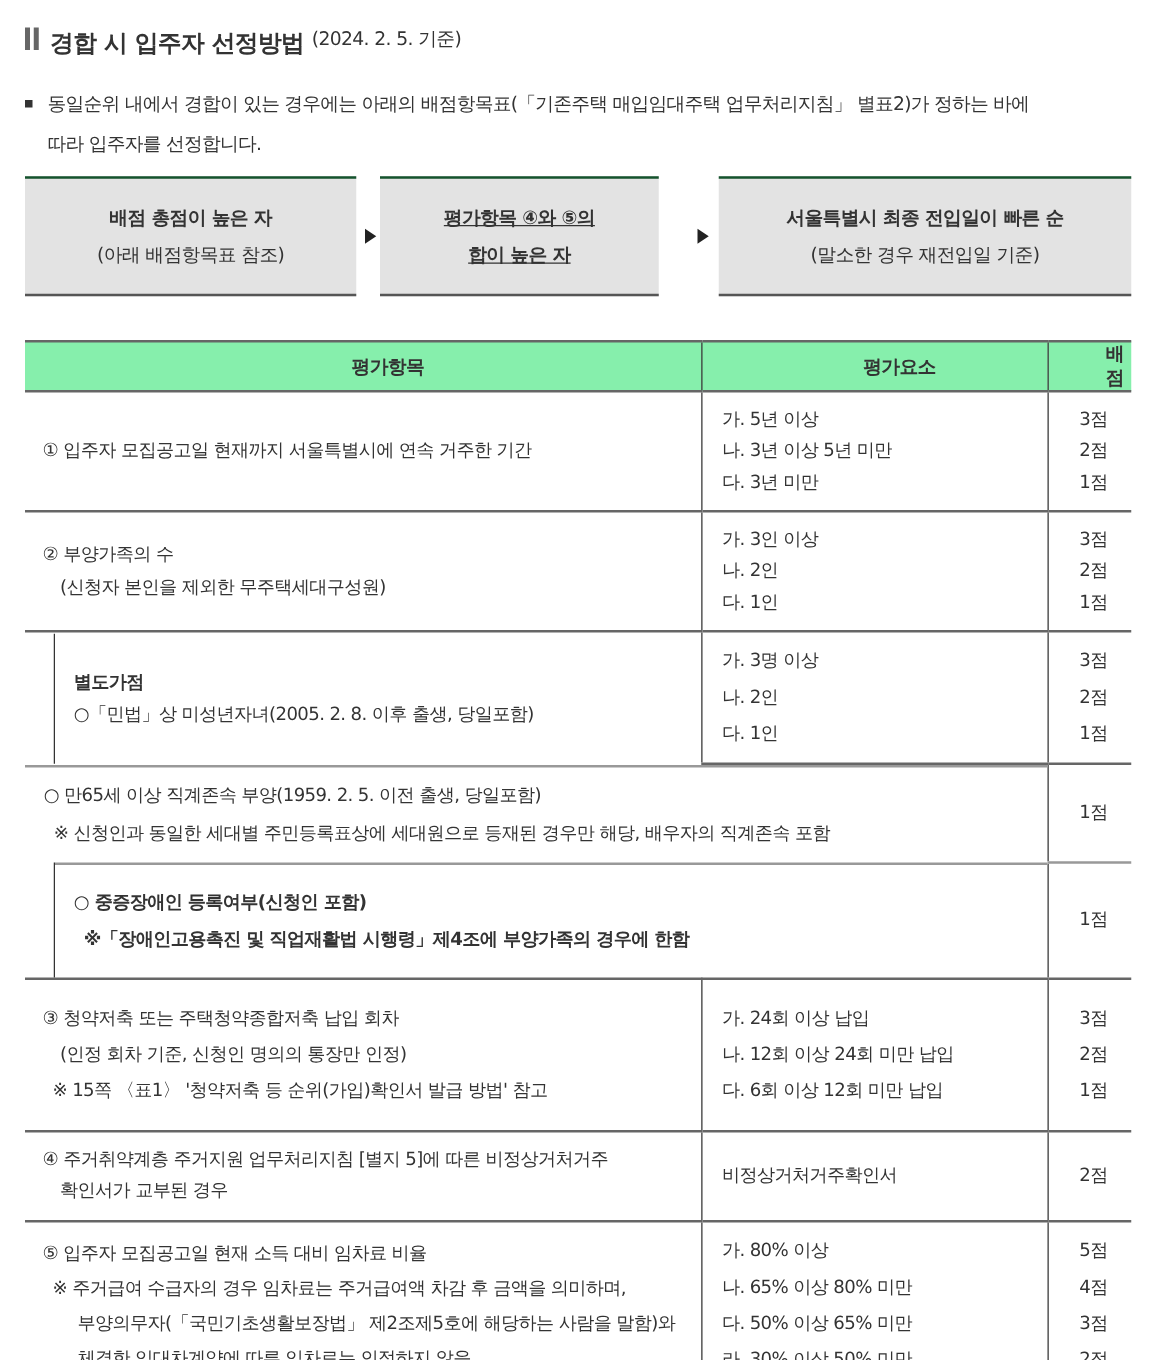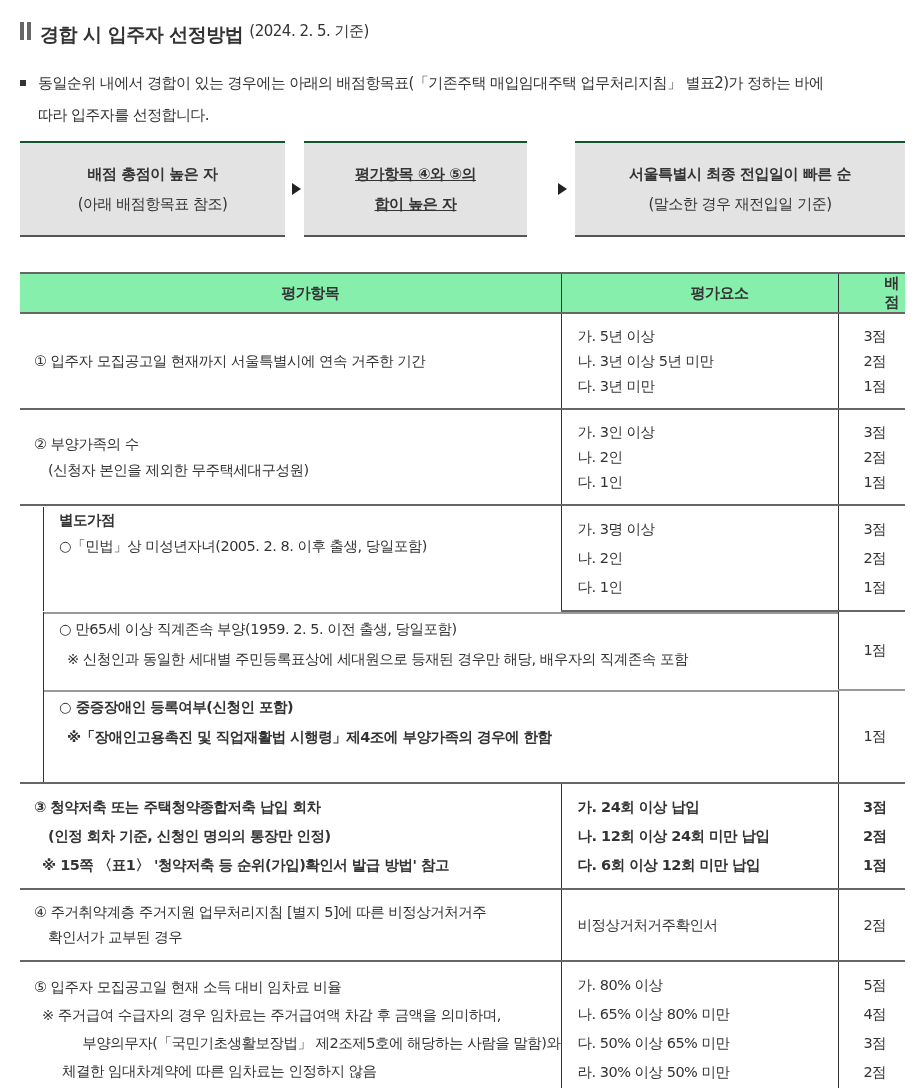--- a/index.html
+++ b/index.html
@@ -31,21 +31,21 @@
   td.elem { padding-left: 16px; line-height: 25px; }
   td.score-cell { text-align: center; line-height: 25px; padding-left: 6px; }
   .line { display: block; white-space: nowrap; }
   .sub { padding-left: 14px; }
   .note { padding-left: 8px; }
   .bold { font-weight: bold; }
 
   td.indent-cell { padding-left: 0; }
   .indent-wrap { display: flex; height: 100%; }
   .indent-bar { width: 24px; border-right: 1.5px solid #333333; flex: none; }
-  .indent-content { padding-left: 15px; display: flex; flex-direction: column; justify-content: flex-start; }
+  .indent-content { padding-left: 15px; display: flex; flex-direction: column; justify-content: center; }
 </style>
 </head>
 <body>
 
 <div class="title">
   <span class="title-icon">
       <span></span>
       <span></span>
     </span>
   <span class="title-main">경합 시 입주자 선정방법</span>
@@ -142,21 +142,21 @@
       </td>
       <td class="score-cell col-score" style="line-height:29px;">
         <span class="line">3점</span>
         <span class="line">2점</span>
         <span class="line">1점</span>
       </td>
     </tr>
 
     <tr style="height:78px;">
       <td class="item indent-cell" colspan="2" style="border-top:none; border-bottom:none;">
-        <div class="indent-wrap" style="height:78px;">
+        <div class="indent-wrap" style="height:78px;flex-direction:column;">
           <div class="indent-bar"></div>
           <div class="indent-content" style="flex:1; border-top:2px solid #999999; line-height:30px;">
             <span class="line">○ 만65세 이상 직계존속 부양(1959. 2. 5. 이전 출생, 당일포함)</span>
             <span class="line note">※ 신청인과 동일한 세대별 주민등록표상에 세대원으로 등재된 경우만 해당, 배우자의 직계존속 포함</span>
           </div>
         </div>
       </td>
       <td class="score-cell col-score" style="border-top:2px solid #999999; border-bottom:none;">
         <span class="line">1점</span>
       </td>
@@ -170,21 +170,21 @@
             <span class="line">○ 중증장애인 등록여부(신청인 포함)</span>
             <span class="line note">※「장애인고용촉진 및 직업재활법 시행령」제4조에 부양가족의 경우에 한함</span>
           </div>
         </div>
       </td>
       <td class="score-cell col-score" style="border-top:2px solid #999999;">
         <span class="line">1점</span>
       </td>
     </tr>
 
-    <tr style="height:106px;font-weight:bold;">
+    <tr style="height:122px;">
       <td class="item" style="line-height:29px;">
         <span class="line">③ 청약저축 또는 주택청약종합저축 납입 회차</span>
         <span class="line sub">(인정 회차 기준, 신청인 명의의 통장만 인정)</span>
         <span class="line note">※ 15쪽 〈표1〉 '청약저축 등 순위(가입)확인서 발급 방법' 참고</span>
       </td>
       <td class="elem col-elem" style="line-height:29px;">
         <span class="line">가. 24회 이상 납입</span>
         <span class="line">나. 12회 이상 24회 미만 납입</span>
         <span class="line">다. 6회 이상 12회 미만 납입</span>
       </td>
@@ -205,21 +205,21 @@
       </td>
       <td class="score-cell col-score">
         <span class="line">2점</span>
       </td>
     </tr>
 
     <tr style="height:136px;">
       <td class="item" style="line-height:28px;">
         <span class="line">⑤ 입주자 모집공고일 현재 소득 대비 임차료 비율</span>
         <span class="line note">※ 주거급여 수급자의 경우 임차료는 주거급여액 차감 후 금액을 의미하며,</span>
-        <span class="line" style="padding-left:28px;text-align:right;">부양의무자(「국민기초생활보장법」 제2조제5호에 해당하는 사람을 말함)와</span>
+        <span class="line" style="padding-left:28px;">부양의무자(「국민기초생활보장법」 제2조제5호에 해당하는 사람을 말함)와</span>
         <span class="line" style="padding-left:28px;">체결한 임대차계약에 따른 임차료는 인정하지 않음</span>
       </td>
       <td class="elem col-elem" style="line-height:29px;">
         <span class="line">가. 80% 이상</span>
         <span class="line">나. 65% 이상 80% 미만</span>
         <span class="line">다. 50% 이상 65% 미만</span>
         <span class="line">라. 30% 이상 50% 미만</span>
       </td>
       <td class="score-cell col-score" style="line-height:29px;">
         <span class="line">5점</span>

